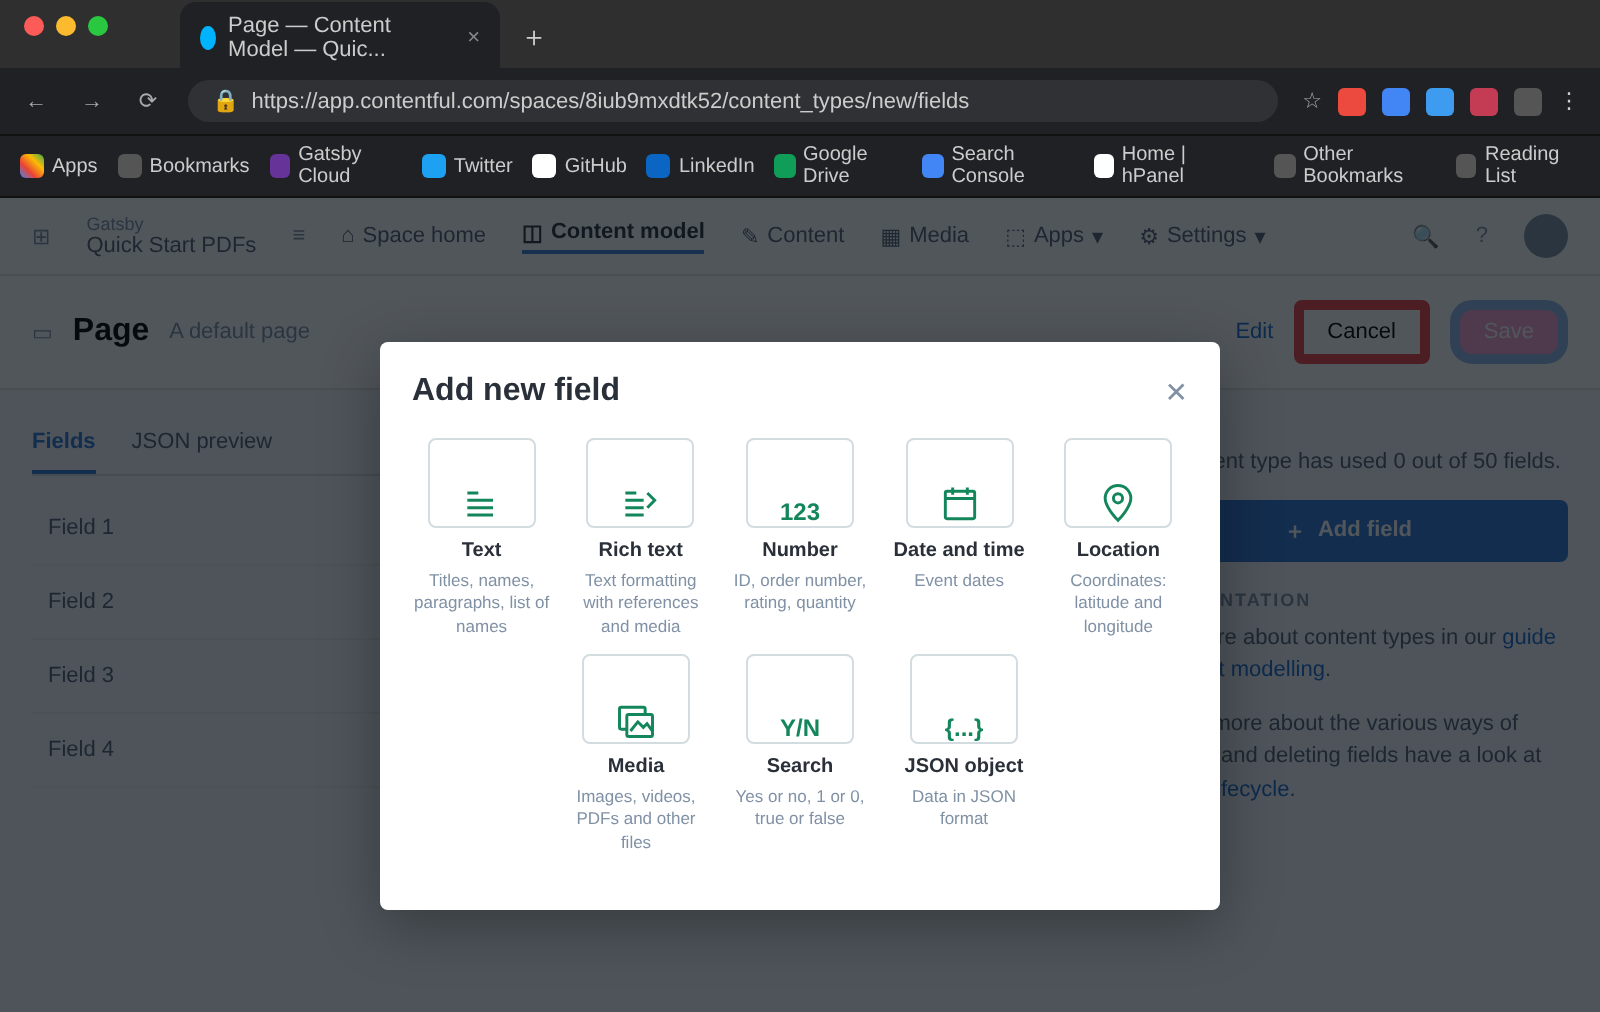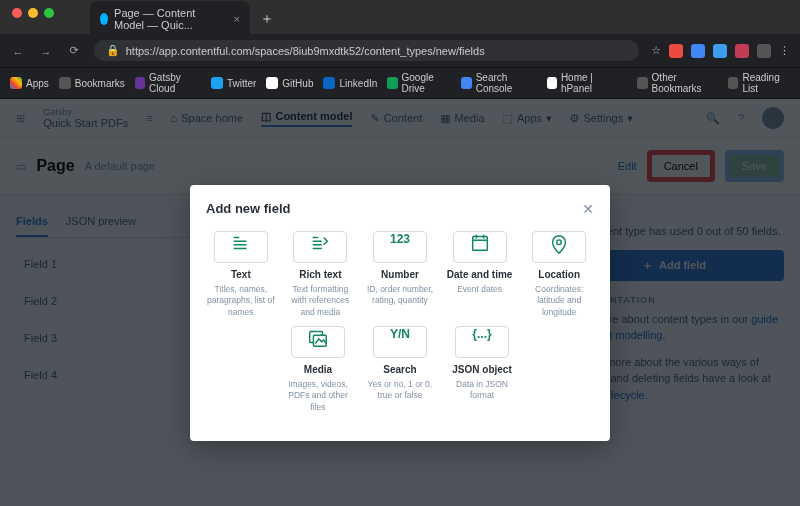--- a/index.html
+++ b/index.html
@@ -52,45 +52,45 @@
 .app-topbar .ico { color:#8091a5; }
 .app-topbar .avatar { width:22px; height:22px; border-radius:50%; background:#8091a5; }
 
 .app-subbar { display:flex; align-items:center; padding:12px 16px; gap:10px; background:#fff; border-bottom:1px solid #e5e5e5; }
 .app-subbar .page-ico { color:#8091a5; }
 .app-subbar .title { font-size:16px; font-weight:600; }
 .app-subbar .subtitle { color:#8091a5; font-size:11px; }
 .app-subbar .spacer { flex:1; }
 .app-subbar .link-edit { color:#1a6dd1; }
 .app-subbar .btn { padding:5px 12px; border:5px solid #ef4444; border-radius:4px; background:#fff; font-size:11px; }
-.app-subbar .btn-save { background:#15803d; color:#fff; opacity:0.5; border-color:#2e75d4; }
+.app-subbar .btn-save { background:#ec4899; color:#fff; opacity:0.5; border-color:#2e75d4;border-radius:11px; }
 
 .app-body { display:flex; padding:12px 16px; gap:16px; align-items:flex-start; }
 .left-col { flex:1; }
 .tabs-row { display:flex; gap:18px; border-bottom:1px solid #d3dce0; font-size:11px; }
 .tabs-row .tabi { padding:8px 0; color:#536171; }
 .tabs-row .tabi.active { color:#2e75d4; border-bottom:2px solid #2e75d4; font-weight:600; }
 .field-list { margin-top:8px; }
 .field-row { padding:12px 8px; border-bottom:1px solid #eceff2; color:#536171; font-size:11px; }
 .field-placeholder { margin-top:20px; color:#8091a5; font-size:11px; text-align:center; }
 
 .right-col { width:220px; }
 .rc-head { font-size:9px; letter-spacing:1px; color:#8091a5; font-weight:600; margin-bottom:6px; }
 .rc-text { font-size:11px; color:#536171; line-height:1.5; margin-bottom:10px; }
 .rc-text a { color:#1a6dd1; text-decoration:none; }
 .btn-addfield { width:100%; background:#2e75d4; color:#fff; border:none; border-radius:4px; padding:8px; font-size:11px; font-weight:600; display:flex; align-items:center; justify-content:center; gap:6px; margin-bottom:14px; }
 
 .modal-overlay { position:absolute; inset:0; background:rgba(10,20,30,0.5); display:flex; align-items:center; justify-content:center; }
 .modal { background:#fff; width:420px; border-radius:4px; box-shadow:0 8px 30px rgba(0,0,0,0.3); padding:16px 16px 20px; max-height:380px; overflow:auto; }
 .modal-head { display:flex; align-items:center; justify-content:space-between; margin-bottom:14px; }
-.modal-head .mtitle { font-size:13px; font-weight:600; color:#2a3039; }
+.modal-head .mtitle { font-size:16px; font-weight:600; color:#2a3039; }
 .modal-head .mclose { color:#8091a5; cursor:pointer; font-size:14px; }
 .field-row2 { display:flex; gap:10px; justify-content:center; width:100%; margin-bottom:8px; }
 .ft { width:72px; text-align:center; }
-.ft-box { width:54px; height:32px; margin:0 auto 6px; border:1px solid #d3dce0; border-radius:4px; display:flex; align-items:flex-start; justify-content:center; color:#14865b; font-weight:600; font-size:12px; background:#fff; }
+.ft-box { width:54px; height:45px; margin:0 auto 6px; border:1px solid #d3dce0; border-radius:4px; display:flex; align-items:flex-end; justify-content:center; color:#14865b; font-weight:600; font-size:12px; background:#fff; }
 .ft-title { font-size:10px; font-weight:700; color:#2a3039; margin-bottom:4px; }
 .ft-desc { font-size:8.5px; color:#8091a5; line-height:1.35; }
 .ft-box svg { stroke:#14865b; fill:none; stroke-width:1.6; }
 </style>
 </head>
 <body>
 
 <div class="browser-chrome">
   <div class="traffic-lights">
     <span class="dot tl-close"></span>

